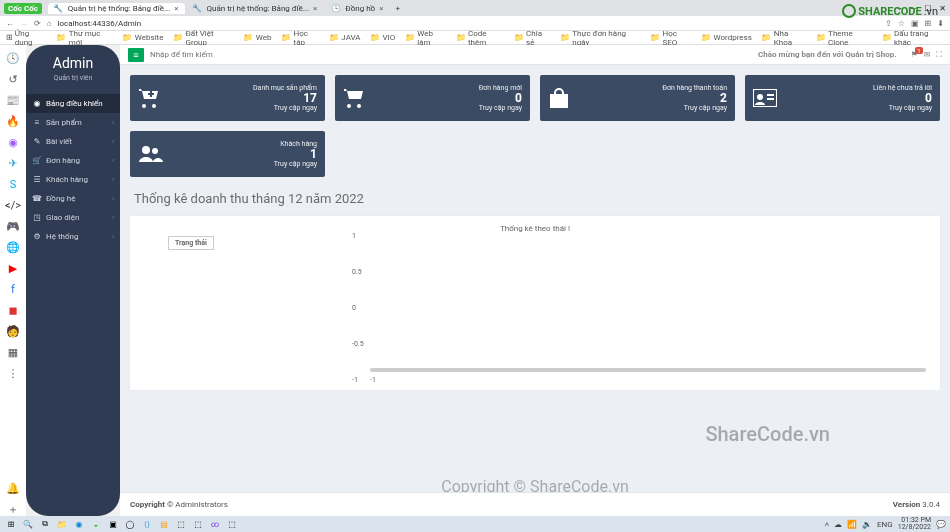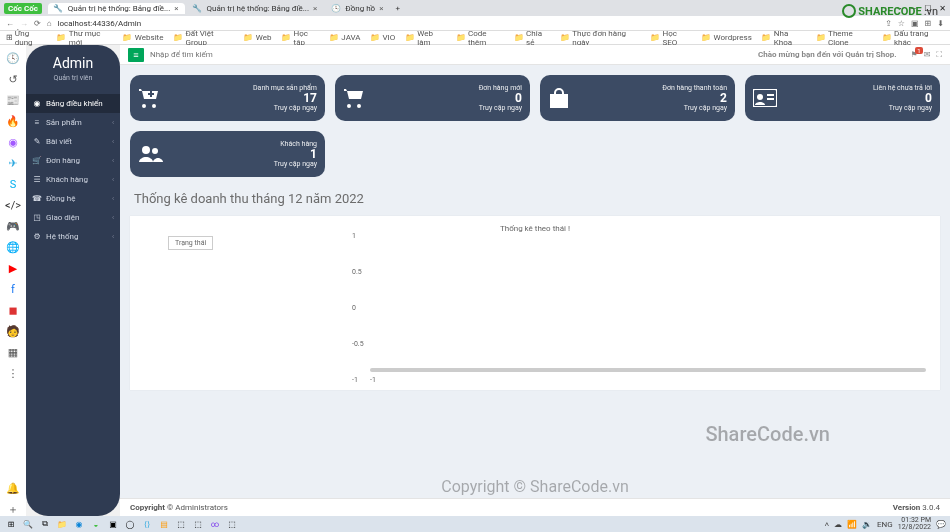--- a/index.html
+++ b/index.html
@@ -48,41 +48,41 @@
 .content { flex: 1; background: #ecf0f5; display: flex; flex-direction: column; position: relative; }
 .topbar { height: 20px; background: #fff; display: flex; align-items: center; padding: 0 8px; font-size: 8px; gap: 6px; border-bottom:1px solid #e4e4e4;}
 .topbar .burger { background:#00a65a; color:#fff; width:16px; height:14px; display:flex; align-items:center; justify-content:center; font-size:9px; border-radius:1px;}
 .topbar .search { border:none; outline:none; font-size:8px; flex: 0 0 120px; color:#888;}
 .topbar .welcome { margin-left:auto; color:#888;font-weight:bold;}
 .topbar .top-icons { display:flex; gap:6px; color:#888; margin-left:8px;}
 .topbar .top-icons .ico { position:relative; }
 .topbar .top-icons .badge { position:absolute; top:-3px; right:-5px; background:#dd4b39; color:#fff; border-radius:2px; font-size:6px; padding:0 2px;}
 
 .cards-row { display:flex; gap:10px; padding: 10px 10px 0; }
-.stat-card { flex:1; background:#3c4b64; color:#fff; border-radius:10px; display:flex; padding:6px 8px; height:46px; align-items:center; }
+.stat-card { flex:1; background:#3c4b64; color:#fff; border-radius:2px; display:flex; padding:6px 8px; height:46px; align-items:center; }
 .stat-card .c-ico { font-size:18px; width:26px;}
 .stat-card .c-body { margin-left:auto; text-align:right; }
 .stat-card .c-label { font-size:7px; opacity:.9;}
 .stat-card .c-value { font-size:12px; font-weight:bold; line-height:1;}
 .stat-card .c-sub { font-size:7px; opacity:.9;}
 
 .cards-row2 { display:flex; gap:10px; padding: 10px 10px 0; }
 .cards-row2 .stat-card { flex: 0 0 calc(25% - 7.5px); }
 
 .stats-title { font-size: 13px; color:#6c6c6c; padding: 14px 14px 6px; }
 
 .chart-panel { background:#fff; margin: 4px 10px 0; padding: 8px; position:relative; height: 174px; box-shadow:0 0 1px rgba(0,0,0,.1);}
 .chart-panel .ctitle { text-align:center; font-size:8px; color:#666; }
-.chart-panel .legend-box { position:absolute; left:38px; top:20px; border:1px solid #ccc; padding:2px 6px; font-size:7px; color:#666; background:#fff;}
+.chart-panel .legend-box { position:absolute; left:38px; top:20px; border:1px solid #ccc; padding:2px 6px; font-size:7px; color:#666; background:#fff;font-weight:bold;}
 .chart-area { position:absolute; left:240px; top:20px; right:14px; bottom:10px; }
 .chart-area .ytick { position:absolute; left:-18px; font-size:7px; color:#666; transform:translateY(-50%);}
 .chart-area .xtick { position:absolute; bottom:-4px; font-size:7px; color:#666;}
 .chart-area .xaxis { position:absolute; left:0; right:0; bottom:8px; height:4px; background:#ccc; border-radius:2px;}
 
-.footer-bar { position:absolute; bottom:0; left:0; right:0; height:18px; background:#fff; border-top:1px solid #e4e4e4; display:flex; align-items:center; padding:0 10px; font-size:8px; color:#555;}
+.footer-bar { position:absolute; bottom:0; left:0; right:0; height:24px; background:#fff; border-top:1px solid #e4e4e4; display:flex; align-items:center; padding:0 10px; font-size:8px; color:#555;}
 .footer-bar .ver { margin-left:auto;}
 
 
 .wm-big { position:absolute; right:120px; bottom:70px; font-size:20px; color:rgba(0,0,0,.3); font-weight:500; pointer-events:none;}
 .wm-bottom { position:absolute; left:0; right:0; bottom:20px; text-align:center; font-size:16px; color:rgba(0,0,0,.3); pointer-events:none;}
 
 
 .taskbar { position:absolute; bottom:0; left:0; right:0; height:16px; background:#dbe3ec; display:flex; align-items:center; padding:0 4px; gap:3px; font-size:8px;}
 .taskbar .tb-ico { width:14px; height:12px; display:flex; align-items:center; justify-content:center;}
 .taskbar .tray { margin-left:auto; display:flex; align-items:center; gap:5px; color:#444;}

